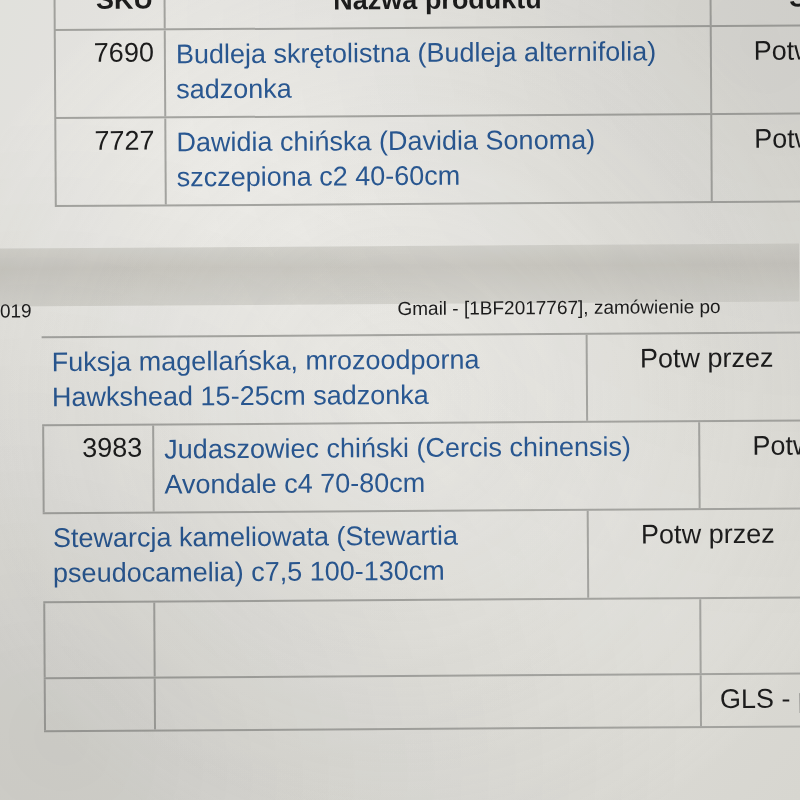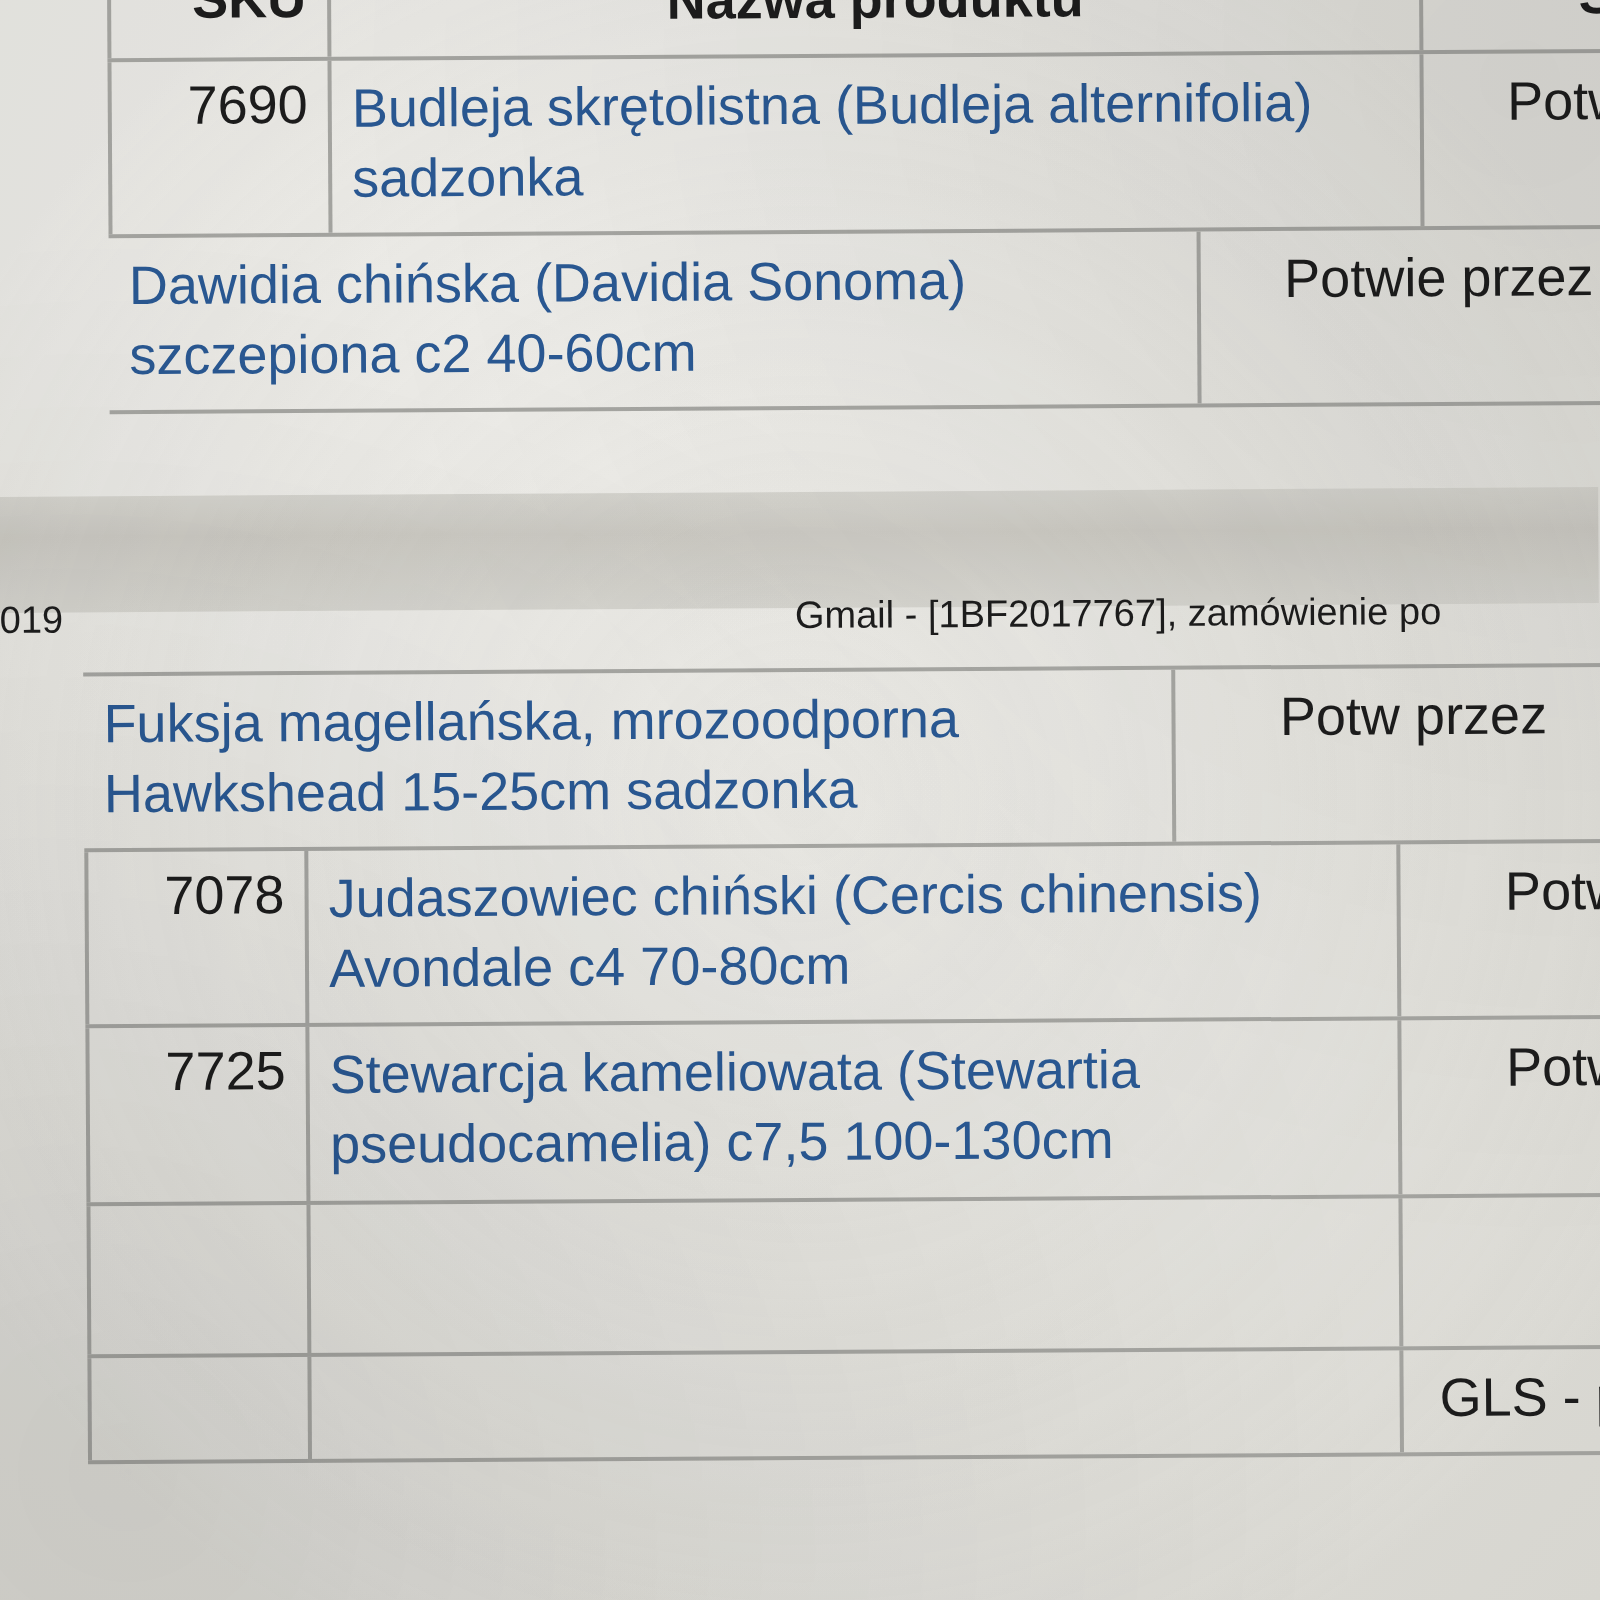--- a/index.html
+++ b/index.html
@@ -165,20 +165,21 @@
         <div class="cell stock">Stan p</div>
       </div>
 
       <div class="row">
         <div class="cell sku">7690</div>
         <div class="cell name">Budleja skrętolistna (Budleja alternifolia) sadzonka</div>
         <div class="cell stock">Potwie przez</div>
       </div>
 
       <div class="row">
+        <div class="cell sku">7727</div>
         <div class="cell name">Dawidia chińska (Davidia Sonoma) szczepiona c2 40-60cm</div>
         <div class="cell stock">Potwie przez</div>
       </div>
 
     </div>
 
     <div class="sheet-gap" style="top:246px;height:58px;"></div>
 
     <div class="running-header">
       <span class="date">2.2019</span>
@@ -186,27 +187,26 @@
     </div>
 
     <div class="table" id="table-bottom">
 
       <div class="row">
         <div class="cell name">Fuksja magellańska, mrozoodporna Hawkshead 15-25cm sadzonka</div>
         <div class="cell stock">Potw przez</div>
       </div>
 
       <div class="row">
-        <div class="cell sku">7078</div>
+        <div class="cell sku">3983</div>
         <div class="cell name">Judaszowiec chiński (Cercis chinensis) Avondale c4 70-80cm</div>
         <div class="cell stock">Potw przez</div>
       </div>
 
       <div class="row">
-        <div class="cell sku">7725</div>
         <div class="cell name">Stewarcja kameliowata (Stewartia pseudocamelia) c7,5 100-130cm</div>
         <div class="cell stock">Potw przez</div>
       </div>
 
       <div class="row tall-empty">
         <div class="cell sku"></div>
         <div class="cell name"></div>
         <div class="cell stock"></div>
       </div>
 

